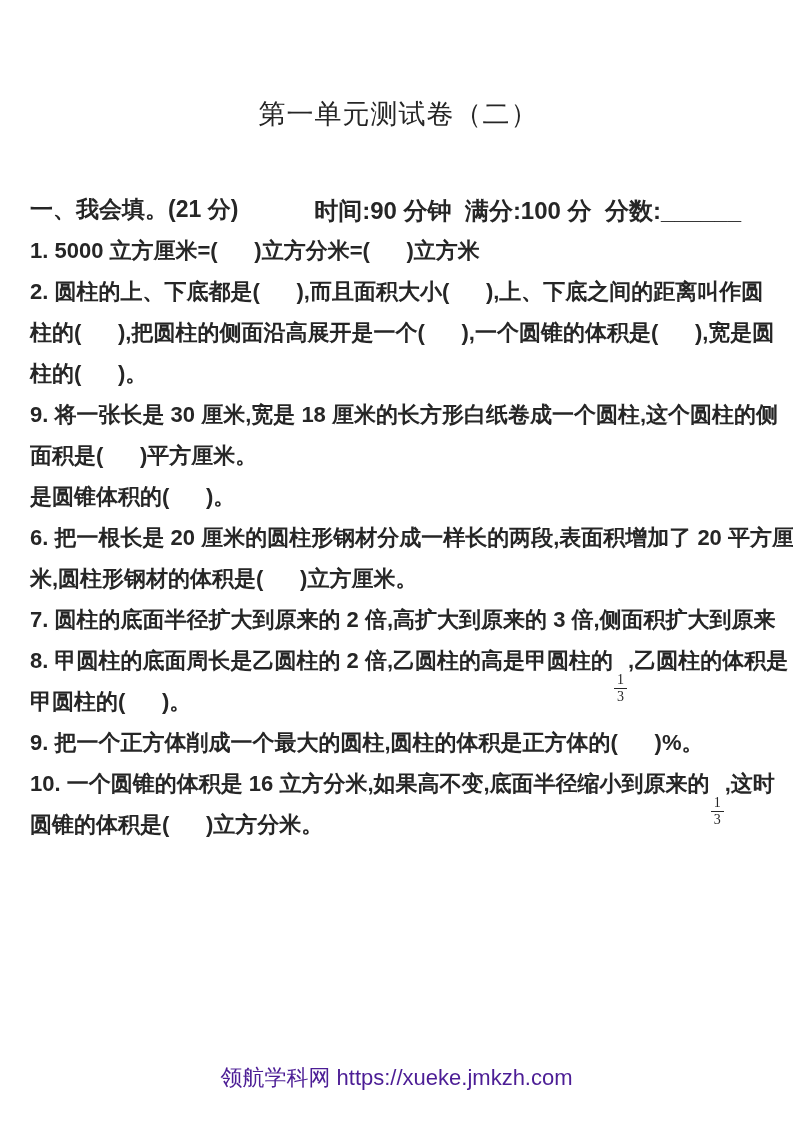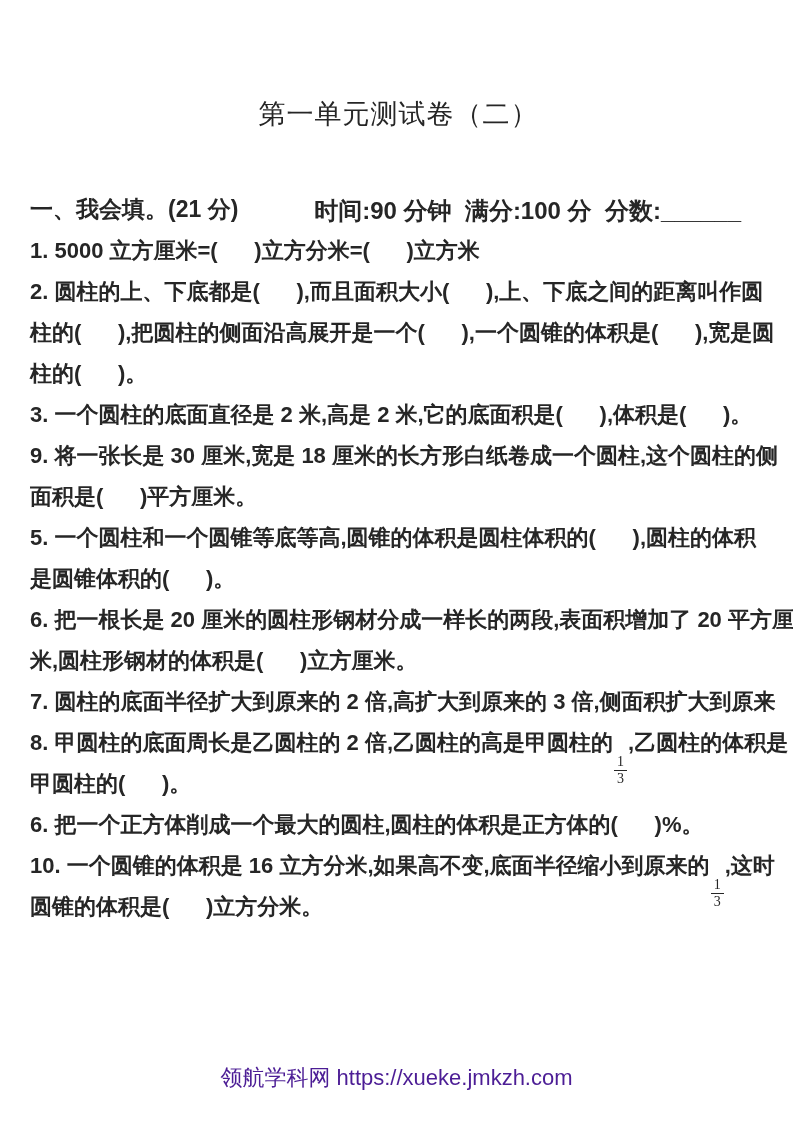--- a/index.html
+++ b/index.html
@@ -73,37 +73,35 @@
 
   <div class="body">
     <div class="ln hd">一、我会填。(21 分)</div>
 
     <div class="ln">1. 5000 立方厘米=(      )立方分米=(      )立方米</div>
 
     <div class="ln">2. 圆柱的上、下底都是(      ),而且面积大小(      ),上、下底之间的距离叫作圆</div>
     <div class="ln">柱的(      ),把圆柱的侧面沿高展开是一个(      ),一个圆锥的体积是(      ),宽是圆</div>
     <div class="ln">柱的(      )。</div>
 
-    <div class="ln">3. 一个圆柱的底面直径是 2 米,高是 2 米,它的底面积是(      ),体积是(      )。</div>
 
     <div class="ln">9. 将一张长是 30 厘米,宽是 18 厘米的长方形白纸卷成一个圆柱,这个圆柱的侧</div>
     <div class="ln">面积是(      )平方厘米。</div>
 
-    <div class="ln">5. 一个圆柱和一个圆锥等底等高,圆锥的体积是圆柱体积的(      ),圆柱的体积</div>
     <div class="ln">是圆锥体积的(      )。</div>
 
     <div class="ln">6. 把一根长是 20 厘米的圆柱形钢材分成一样长的两段,表面积增加了 20 平方厘</div>
     <div class="ln">米,圆柱形钢材的体积是(      )立方厘米。</div>
 
     <div class="ln">7. 圆柱的底面半径扩大到原来的 2 倍,高扩大到原来的 3 倍,侧面积扩大到原来</div>
 
     <div class="ln"><span>8. 甲圆柱的底面周长是乙圆柱的 2 倍,乙圆柱的高是甲圆柱的</span><span class="frac"><span class="fn">1</span><span class="fd">3</span></span><span>,乙圆柱的体积是</span></div>
     <div class="ln">甲圆柱的(      )。</div>
 
-    <div class="ln">6. 把一个正方体削成一个最大的圆柱,圆柱的体积是正方体的(      )%。</div>
+    <div class="ln">9. 把一个正方体削成一个最大的圆柱,圆柱的体积是正方体的(      )%。</div>
 
     <div class="ln"><span>10. 一个圆锥的体积是 16 立方分米,如果高不变,底面半径缩小到原来的</span><span class="frac"><span class="fn">1</span><span class="fd">3</span></span><span>,这时</span></div>
     <div class="ln">圆锥的体积是(      )立方分米。</div>
 
   </div>
 
   <div class="footer">领航学科网 https://xueke.jmkzh.com</div>
 
 </div>
 

